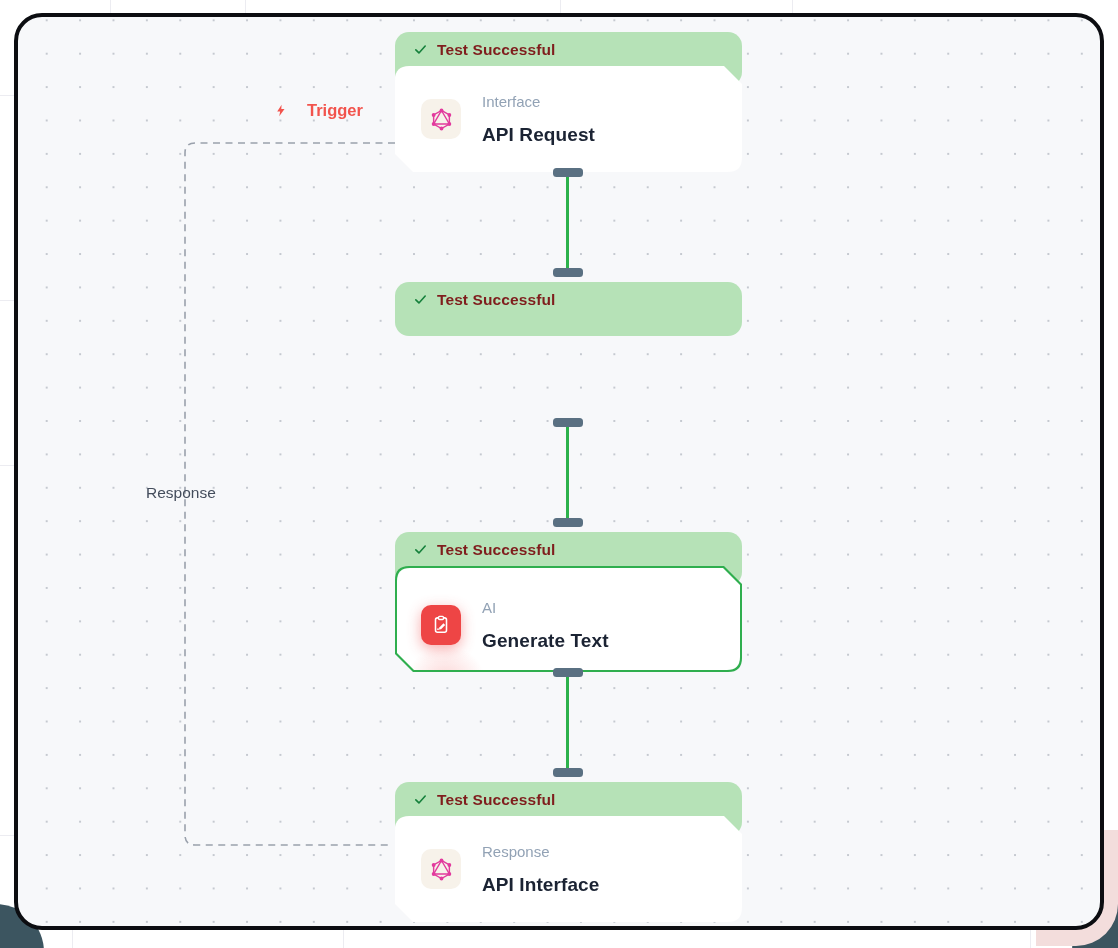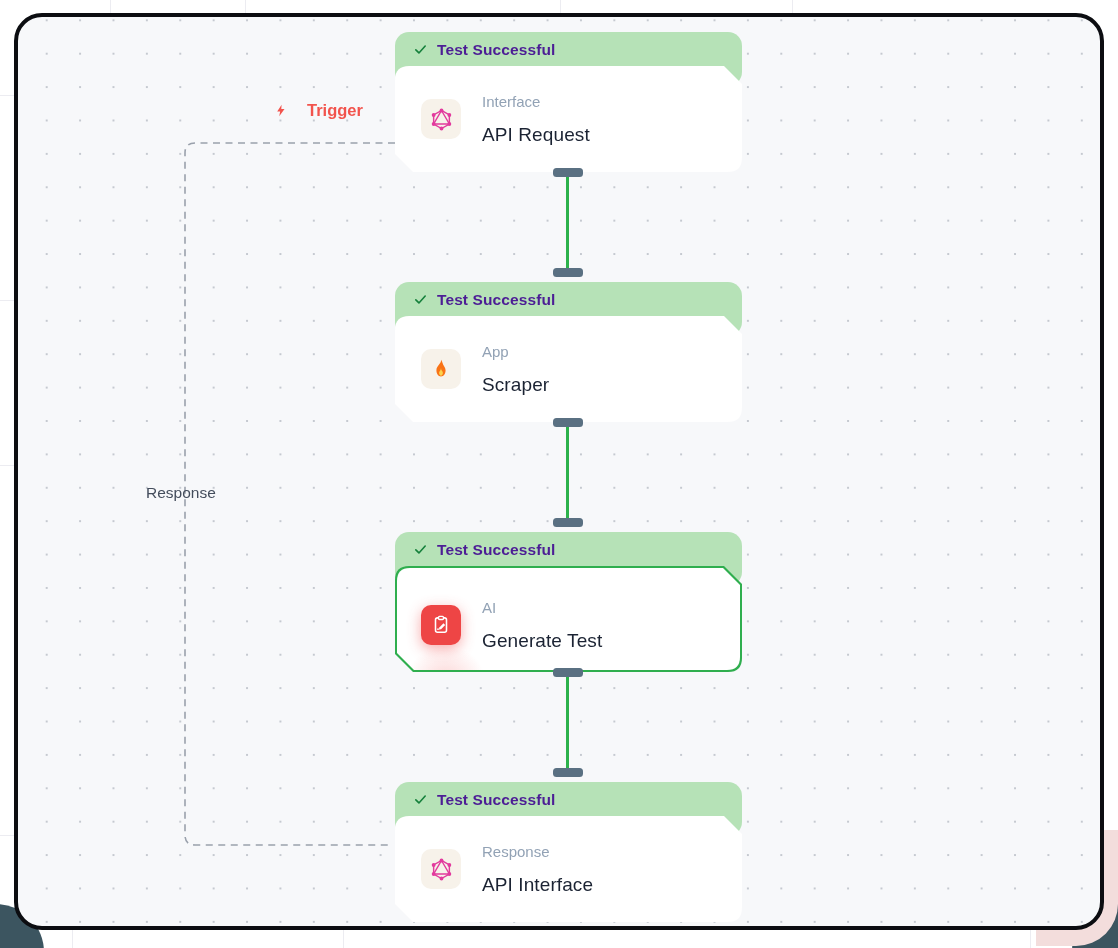--- a/index.html
+++ b/index.html
@@ -29,42 +29,42 @@
   .conn-line { position:absolute; width:3px; left:566px; background:#2cb14b; }
   .handle { position:absolute; width:30px; height:9px; border-radius:3.5px; background:#5a7082; left:158px; }
   .handle.top { top:-14px; }
   .handle.bottom { top:136px; }
 
   
   .node { position:absolute; left:395px; width:347px; height:141px; }
   .banner { position:absolute; left:0; top:0; width:347px; height:54px;
     background:#b6e2b7; border-radius:14px; display:flex; align-items:flex-start; }
   .banner-inner { height:35px; display:flex; align-items:center; gap:9px; padding-left:18px; }
-  .banner-text { color:#4c1d95; font-size:15.5px; font-weight:700; letter-spacing:.1px; }
+  .banner-text { color:#7f1d1d; font-size:15.5px; font-weight:700; letter-spacing:.1px; }
   .check-icon { display:flex; }
   .card { position:absolute; left:0; top:34px; width:347px; height:106px; background:#ffffff;
     -webkit-clip-path:path('M14 0 L329 0 L347 18 L347 92 Q347 106 333 106 L18 106 L0 88 L0 14 Q0 0 14 0 Z');
     clip-path:path('M14 0 L329 0 L347 18 L347 92 Q347 106 333 106 L18 106 L0 88 L0 14 Q0 0 14 0 Z');
     filter:drop-shadow(0 5px 10px rgba(15,23,42,.10)); }
   .node.selected .card { background:#2fae4e; }
   .card-fill { position:absolute; left:2px; top:2px; width:343px; height:114px; background:#ffffff;
     -webkit-clip-path:path('M13 0 L326 0 L343 17 L343 89 Q343 102 330 102 L17 102 L0 85 L0 13 Q0 0 13 0 Z');
     clip-path:path('M13 0 L326 0 L343 17 L343 89 Q343 102 330 102 L17 102 L0 85 L0 13 Q0 0 13 0 Z');
     display:flex; align-items:center; padding-left:24px; gap:21px; }
   .node:not(.selected) .card-fill { left:0; top:0; width:347px; height:106px; padding-left:26px;
     -webkit-clip-path:none; clip-path:none; }
   .icon-tile { width:40px; height:40px; border-radius:10px; flex:0 0 auto;
     display:flex; align-items:center; justify-content:center; }
   .tile-soft { background:#f7f2ea; }
   .tile-red { background:#ee4545; box-shadow:0 4px 14px rgba(238,69,69,.45); }
   .glow { position:absolute; left:10px; bottom:-28px; width:78px; height:64px; border-radius:50%;
     background:radial-gradient(ellipse at center, rgba(244,114,114,.28), rgba(244,114,114,0) 70%); }
   .texts { display:flex; flex-direction:column; gap:14px; }
   .category { font-size:15px; color:#92a2b5; font-weight:500; }
-  .title { font-size:19px; color:#1b2333; font-weight:400; letter-spacing:.1px; }
+  .title { font-size:19px; color:#1b2333; font-weight:700; letter-spacing:.1px; }
 
   
   .trigger-label { position:absolute; left:274px; top:101px; display:flex; align-items:center; gap:19px;
     color:#f2544d; font-size:16.5px; font-weight:600; }
   .response-label { position:absolute; left:146px; top:484px; color:#444d5c; font-size:15.5px; }
 </style>
 </head>
 <body>
 
 <div class="page">
@@ -151,34 +151,20 @@
       <div class="banner">
         <div class="banner-inner">
           <span class="check-icon">
             <svg width="15" height="15" viewBox="0 0 24 24">
                 <path d="M4.5 12.5 L9.5 17.5 L19.5 6.5" fill="none" stroke="#16813c" stroke-width="2.6" stroke-linecap="round" stroke-linejoin="round"></path>
               </svg>
           </span>
           <span class="banner-text">Test Successful</span>
         </div>
       </div>
-      <div class="card">
-        <div class="card-fill">
-          <div class="icon-tile tile-soft">
-            <svg width="22" height="22" viewBox="0 0 24 24">
-              <path d="M12 2 C12.6 6.4 7 8.3 7 13.4 C7 17.5 9.2 20.2 12 20.2 C14.8 20.2 17 17.5 17 13.4 C17 10.2 14.3 8.2 13.6 5.2 C13.3 3.8 12 2 12 2 Z" fill="#f97316"></path>
-              <path d="M12 10.8 C12 13.4 9.9 14.1 9.9 16.2 C9.9 18.1 10.9 19.4 12 19.4 C13.1 19.4 14.1 18.1 14.1 16.2 C14.1 14.4 12 13.7 12 10.8 Z" fill="#fcd34d"></path>
-            </svg>
-          </div>
-          <div class="texts">
-            <div class="category">App</div>
-            <div class="title">Scraper</div>
-          </div>
-        </div>
-      </div>
       <div class="handle top"></div>
       <div class="handle bottom"></div>
     </div>
 
     <div class="node selected" style="top:532px;">
       <div class="banner">
         <div class="banner-inner">
           <span class="check-icon">
             <svg width="15" height="15" viewBox="0 0 24 24">
                 <path d="M4.5 12.5 L9.5 17.5 L19.5 6.5" fill="none" stroke="#16813c" stroke-width="2.6" stroke-linecap="round" stroke-linejoin="round"></path>
@@ -193,21 +179,21 @@
           <div class="icon-tile tile-red">
             <svg width="22" height="22" viewBox="0 0 24 24">
               <rect x="6" y="4.2" width="12" height="15.8" rx="2.2" fill="none" stroke="#ffffff" stroke-width="1.7"></rect>
               <rect x="9.3" y="2.6" width="5.4" height="3.4" rx="1.1" fill="#ee4545" stroke="#ffffff" stroke-width="1.5"></rect>
               <path d="M10.2 14.6 L14.7 10.1 L16.6 12 L12.1 16.5 L9.7 17 Z" fill="#ffffff"></path>
               <path d="M8.2 16.6 h1.2" stroke="#ffffff" stroke-width="1.4" stroke-linecap="round"></path>
             </svg>
           </div>
           <div class="texts">
             <div class="category">AI</div>
-            <div class="title">Generate Test</div>
+            <div class="title">Generate Text</div>
           </div>
         </div>
       </div>
       <div class="handle top"></div>
       <div class="handle bottom"></div>
     </div>
 
     <div class="node" style="top:782px;">
       <div class="banner">
         <div class="banner-inner">

